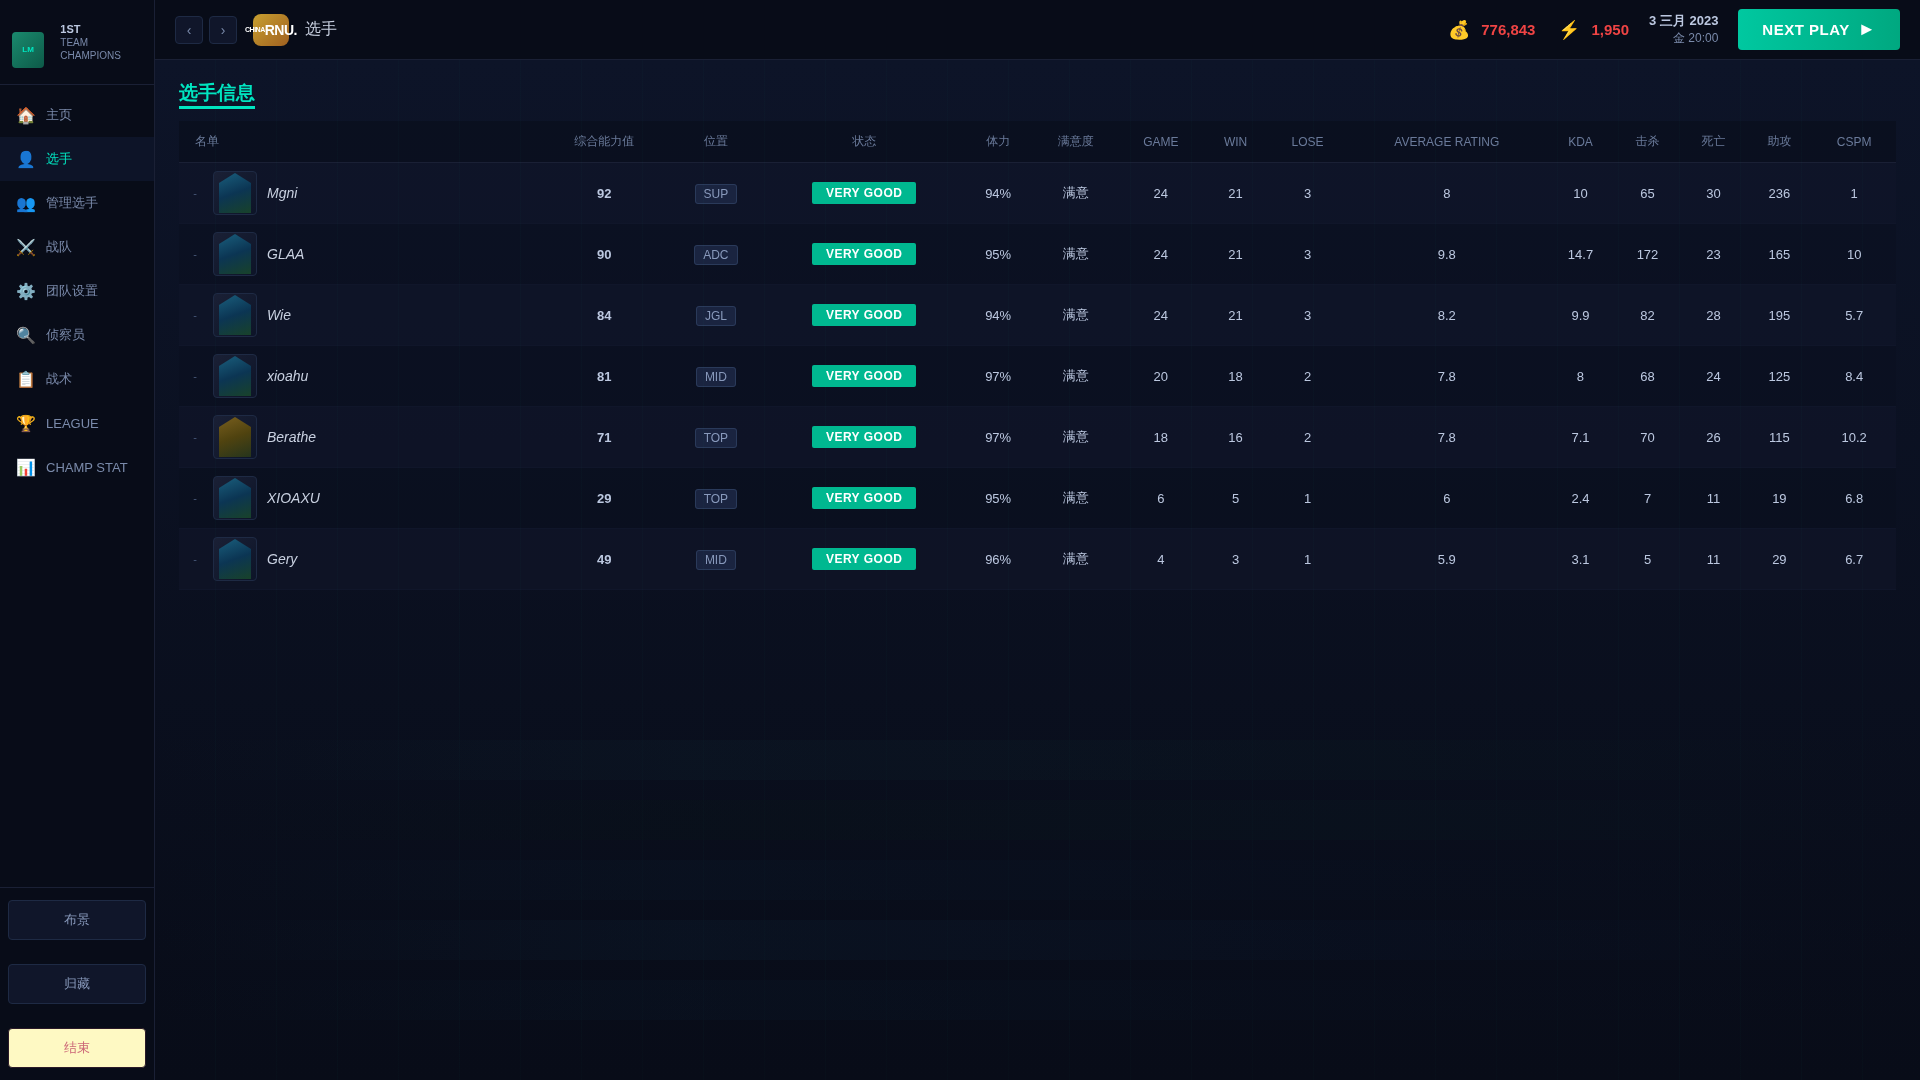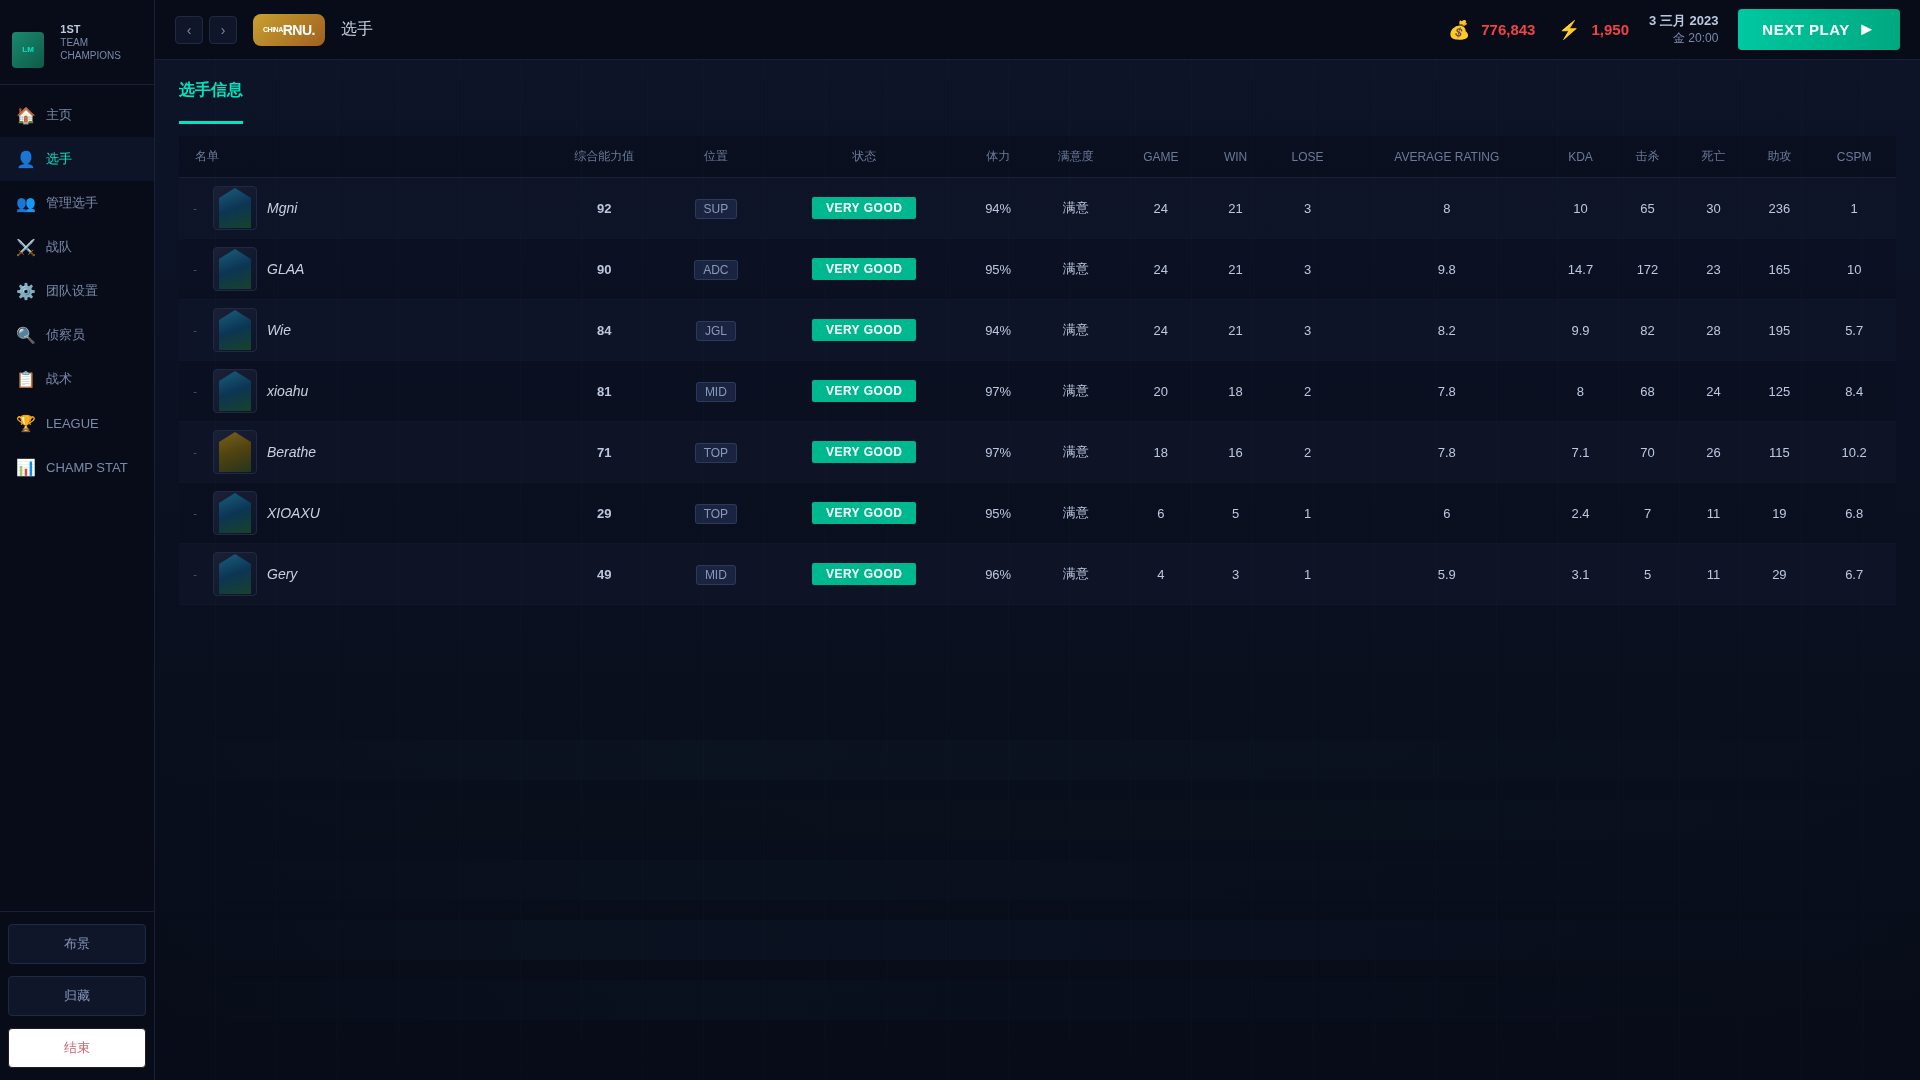--- a/index.html
+++ b/index.html
@@ -88,40 +88,40 @@
       align-items: center;
       justify-content: center;
       font-size: 16px;
     }
     .nav-item .nav-label { font-size: 13px; }
 
     .sidebar-bottom {
       padding: 12px 8px;
       display: flex;
       flex-direction: column;
-      gap: 12px;
+      gap: 24px;
       border-top: 1px solid #1a2035;
     }
     .sidebar-btn {
       width: 100%;
       padding: 10px 0;
       border: none;
       border-radius: 4px;
       font-size: 13px;
       font-family: inherit;
       cursor: pointer;
       font-weight: 500;
     }
     .sidebar-btn.outline {
       background: #10162a;
       color: #8899bb;
       border: 1px solid #1e2a44;
     }
     .sidebar-btn.danger {
-      background: #ffffff;
+      background: #fef9c3;
       color: #cc6677;
       border: 1px solid #2a1a28;
     }
 
     
     #main {
       flex: 1;
       display: flex;
       flex-direction: column;
       overflow: hidden;
@@ -152,21 +152,21 @@
       cursor: pointer;
       font-size: 14px;
     }
 
     .brand-logo {
       display: flex;
       align-items: center;
       gap: 8px;
     }
     .brand-logo-box {
-      width: 72px;
+      width: 36px;
       height: 32px;
       background: linear-gradient(135deg, #c8a030, #a06020);
       border-radius: 8px;
       display: flex;
       align-items: center;
       justify-content: center;
       font-size: 9px;
       font-weight: bold;
       color: #fff;
       letter-spacing: -0.5px;
@@ -258,24 +258,24 @@
       pointer-events: none;
     }
 
     .content-header {
       padding: 20px 24px 0;
       position: relative;
     }
 
     .section-title {
       display: inline-block;
-      font-size: 16px;
+      font-size: 19px;
       color: #00e5c0;
       font-weight: 600;
-      padding-bottom: 20px;
+      padding-bottom: 0;
       border-bottom: 3px solid #00e5c0;
       margin-bottom: 0;
     }
 
     
     .player-table {
       width: 100%;
       border-collapse: collapse;
       margin-top: 0;
     }

